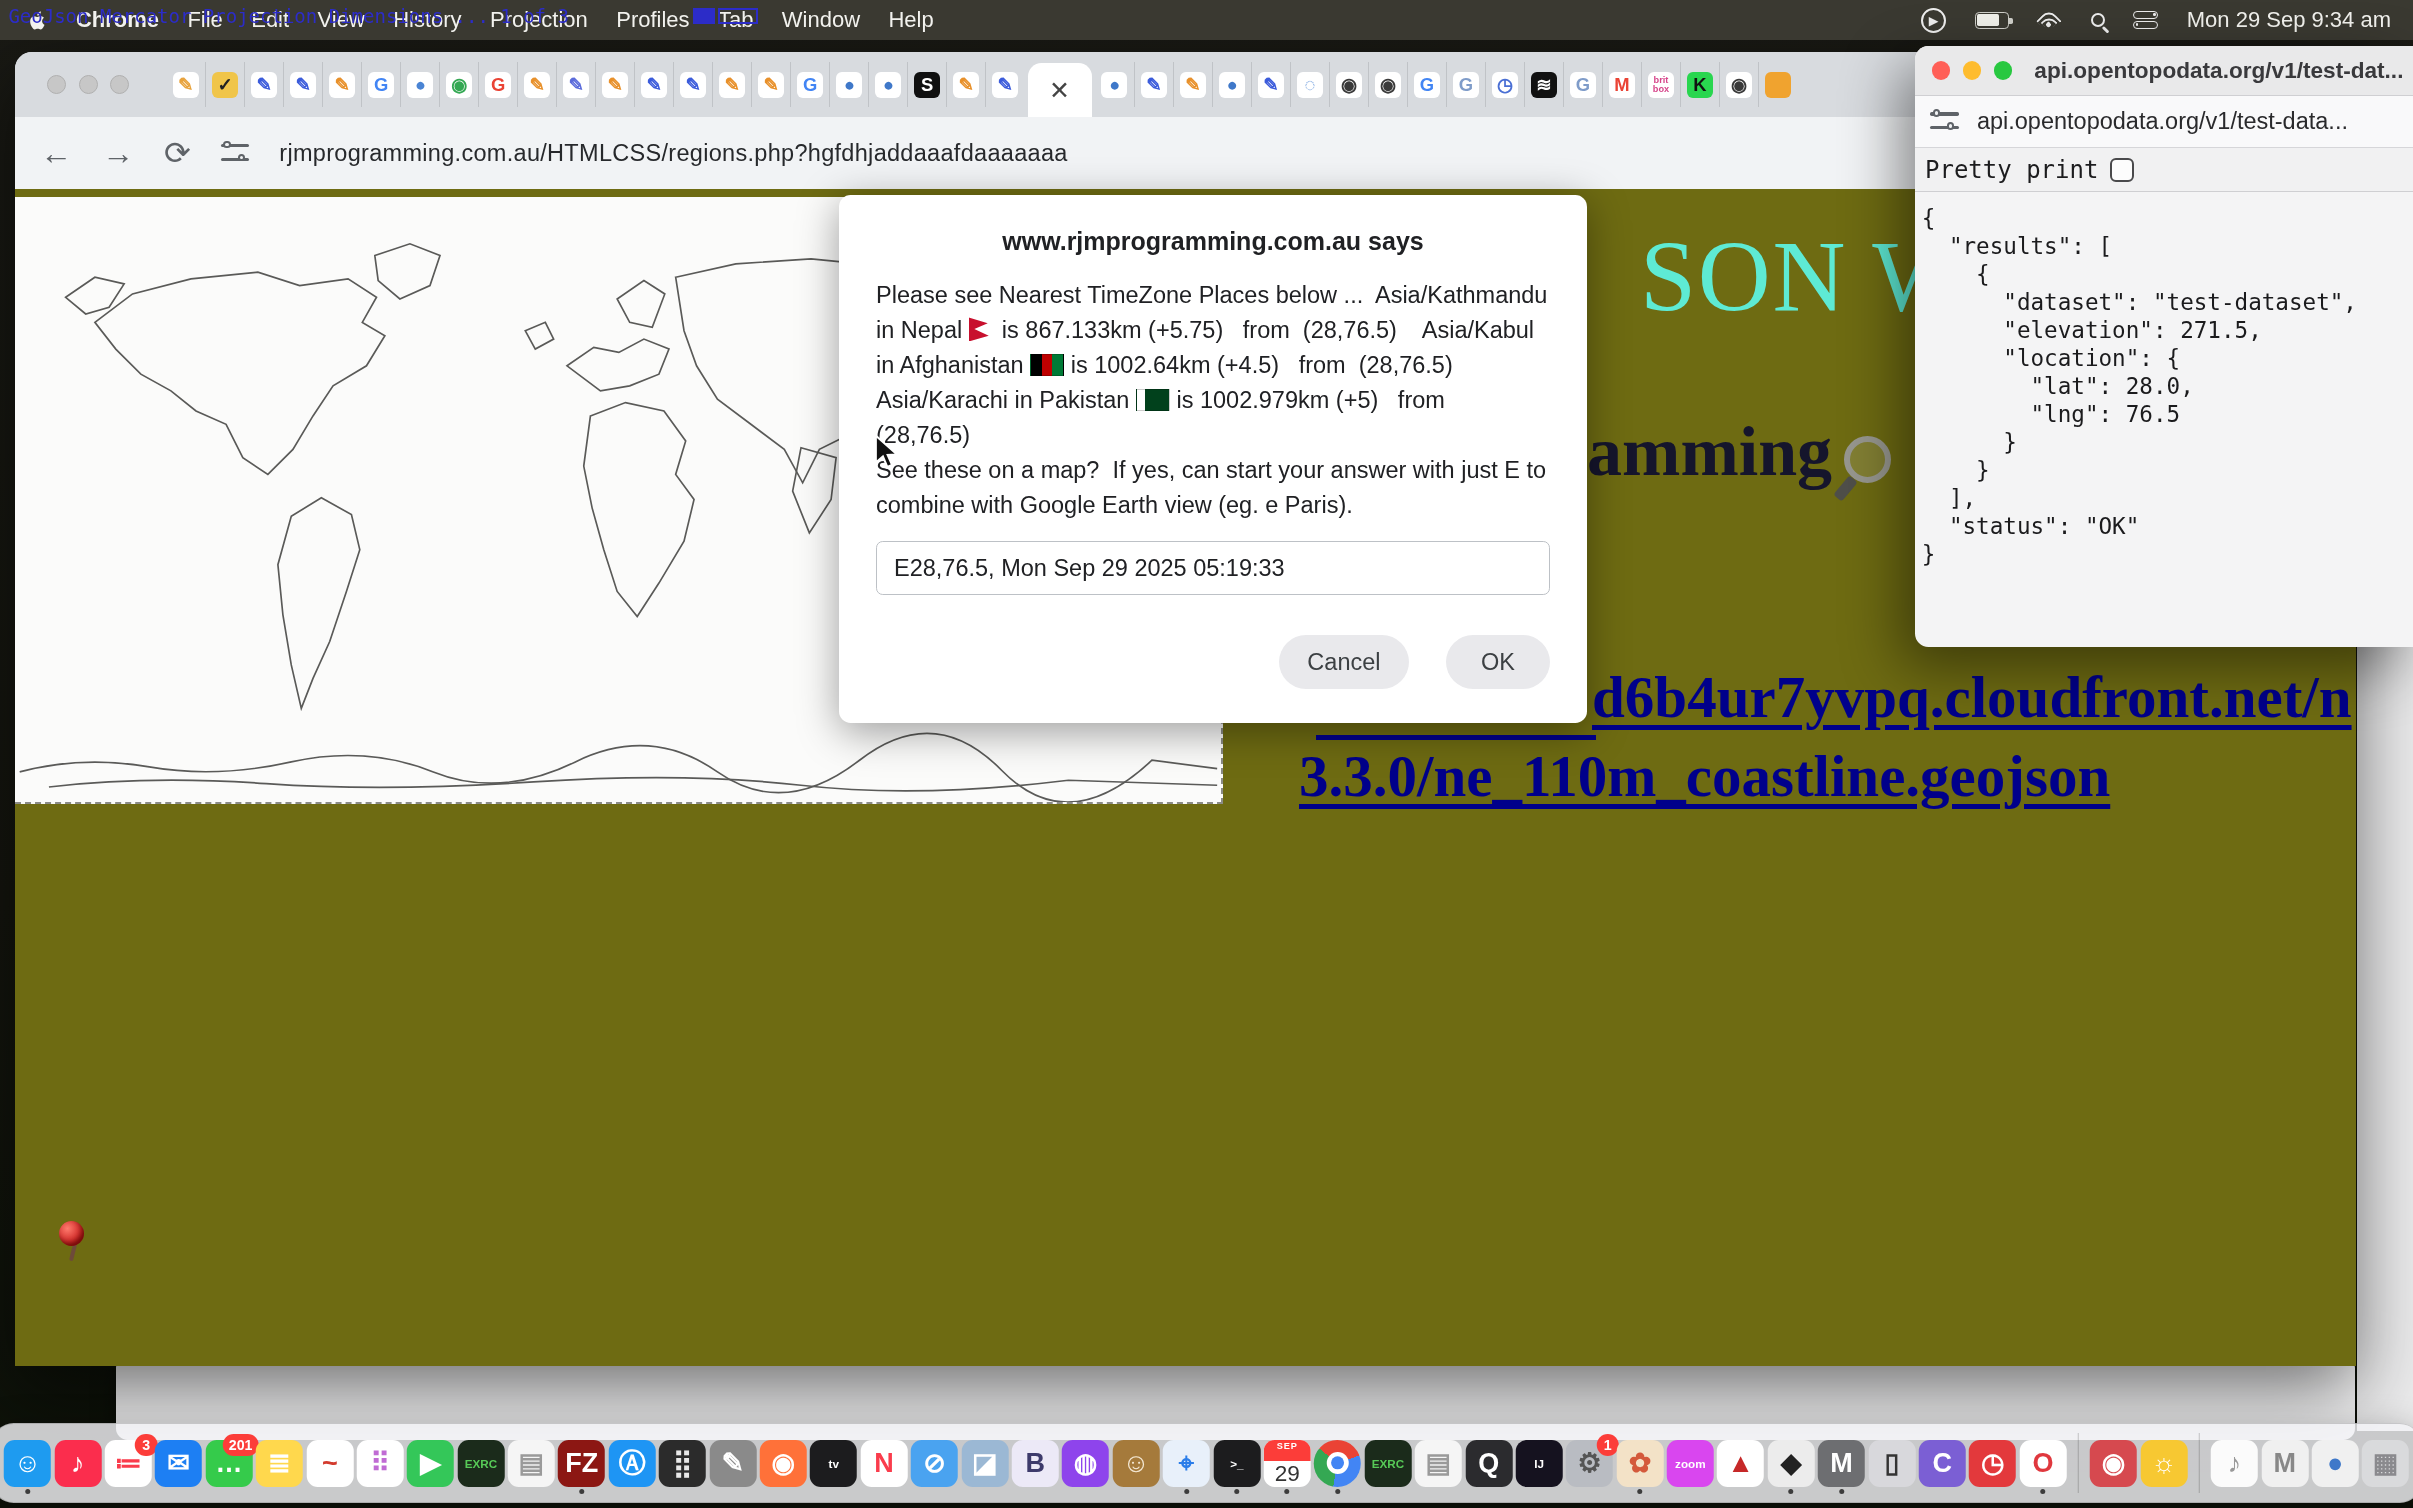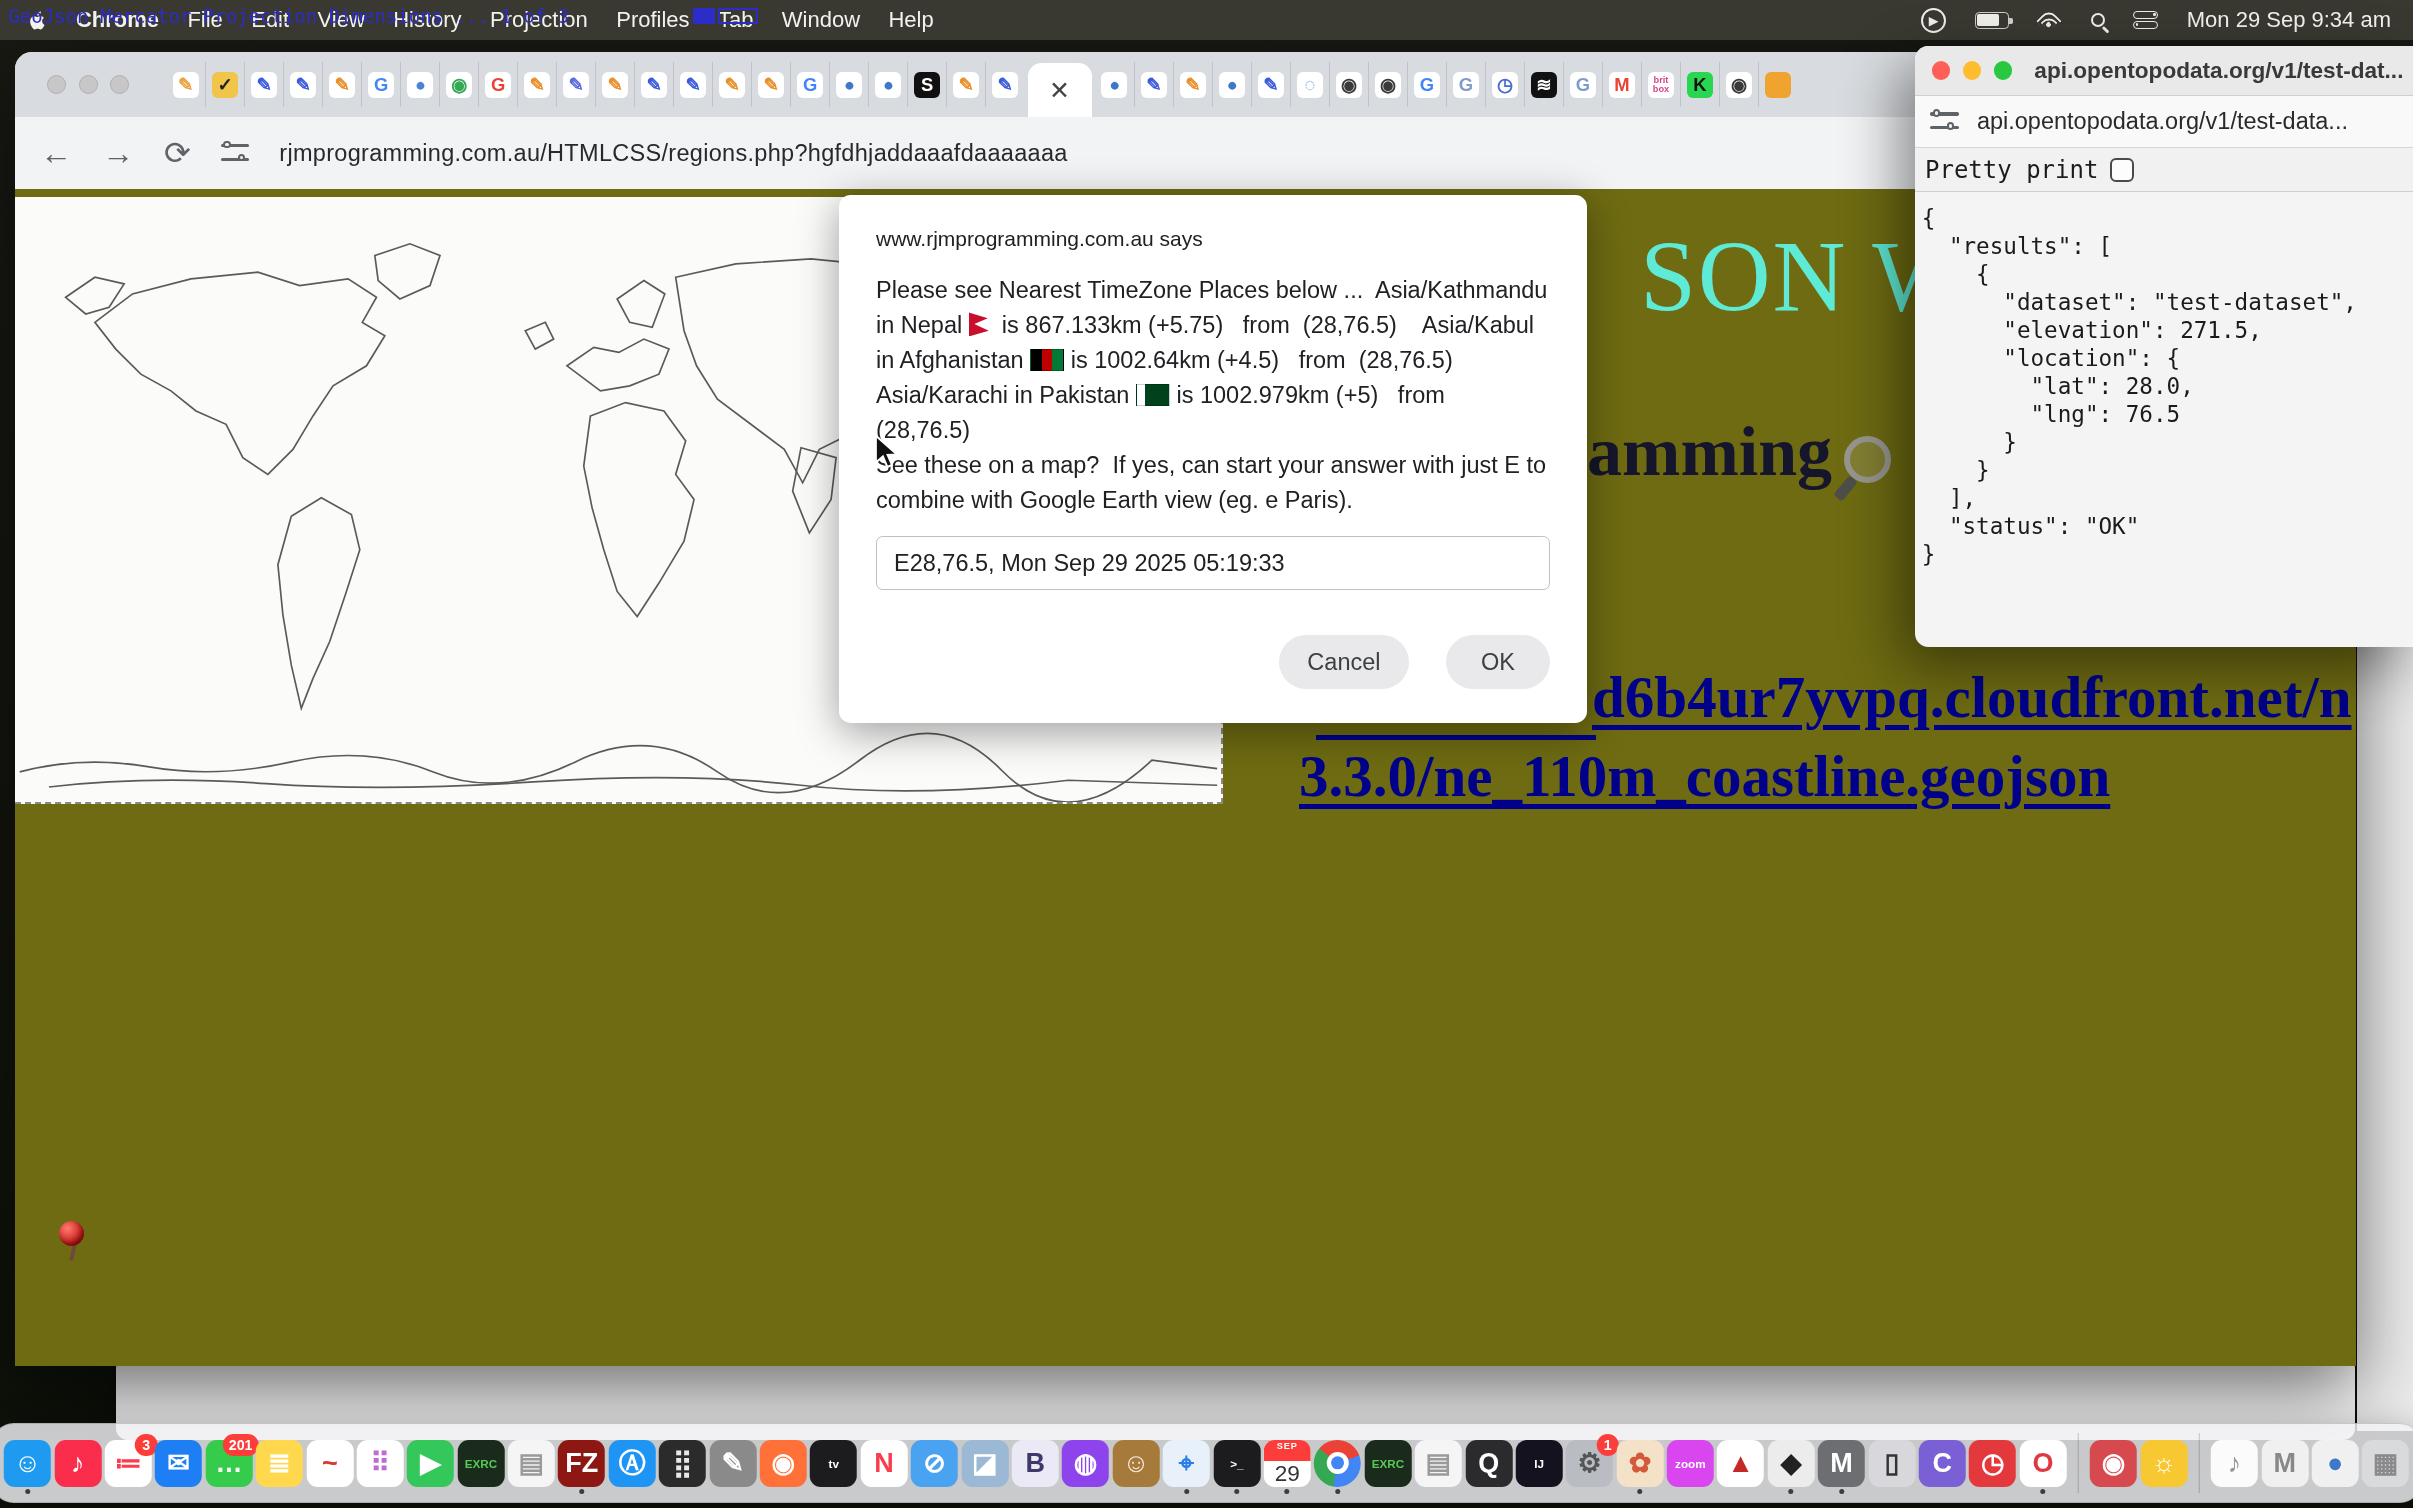--- a/index.html
+++ b/index.html
@@ -70,21 +70,21 @@
   .page-subheading { position:absolute; left:1541px; top:223px; font-family:"Liberation Serif", serif; font-weight:700; font-size:70px; color:#15152c; white-space:nowrap; display:flex; align-items:center; gap:11.7px; }
   .mag-big { width:47px; height:47px; border:6.7px solid #97978f; border-radius:50%; position:relative; background:rgba(255,255,255,.14); margin-top:15px; }
   .mag-big i { position:absolute; width:11px; height:25px; background:#4f4f4a; left:-10px; top:34px; transform:rotate(40deg); border-radius:3.4px; }
 
   .link-line1 { position:absolute; left:1577px; top:474px; font-family:"Liberation Serif", serif; font-weight:700; font-size:59px; color:#00008b; text-decoration:underline; text-decoration-thickness:5px; text-underline-offset:8.4px; white-space:nowrap; }
   .link-underline-stub { position:absolute; left:1301px; top:546px; width:280px; height:5px; background:#00008b; }
   .link-line2 { position:absolute; left:1284px; top:553px; font-family:"Liberation Serif", serif; font-weight:700; font-size:59px; color:#00008b; text-decoration:underline; text-decoration-thickness:5px; text-underline-offset:8.4px; white-space:nowrap; }
 
   
   .dialog { position:absolute; left:839px; top:195px; width:748px; height:528px; background:#fff; border-radius:11.7px; box-shadow:0 8.4px 42px rgba(0,0,0,.38); z-index:40; padding:32px 37px; }
-  .dlg-title { font-size:21px; font-weight:400; color:#202124; }
+  .dlg-title { font-size:25px; font-weight:700; color:#202124;text-align:center; }
   .dlg-body { margin-top:22px; font-size:23.5px; color:#202124; line-height:35px; white-space:pre-wrap; }
   .flag { display:inline-block; vertical-align:-3.4px; border:0.8px solid rgba(0,0,0,.2); }
   .flag.nepal { width:20px; height:24px; border:none; background:#c8102e; clip-path:polygon(0 0,95% 24%,28% 48%,100% 76%,0 100%); }
   .flag.afghanistan { width:34px; height:22.6px; background:linear-gradient(90deg,#000 0 33%,#bf0000 33% 66%,#007a36 66%); }
   .flag.pakistan { width:34px; height:22.6px; background:linear-gradient(90deg,#fff 0 25%,#01411c 25%); }
   .dlg-input { display:block; width:100%; height:54px; margin-top:18.4px; border:1.7px solid #bdc1c6; border-radius:6.7px; font-size:23.5px; color:#202124; padding:0 17px; font-family:"Liberation Sans", sans-serif; background:#fff; outline:none; }
   .dlg-buttons { position:absolute; right:37px; bottom:34px; display:flex; gap:37px; }
   .dlg-btn { min-width:104px; height:54px; border:none; border-radius:27px; background:#e9e9ec; color:#3c4043; font-size:23.5px; font-weight:500; padding:0 28.5px; font-family:"Liberation Sans", sans-serif; }
 
   

